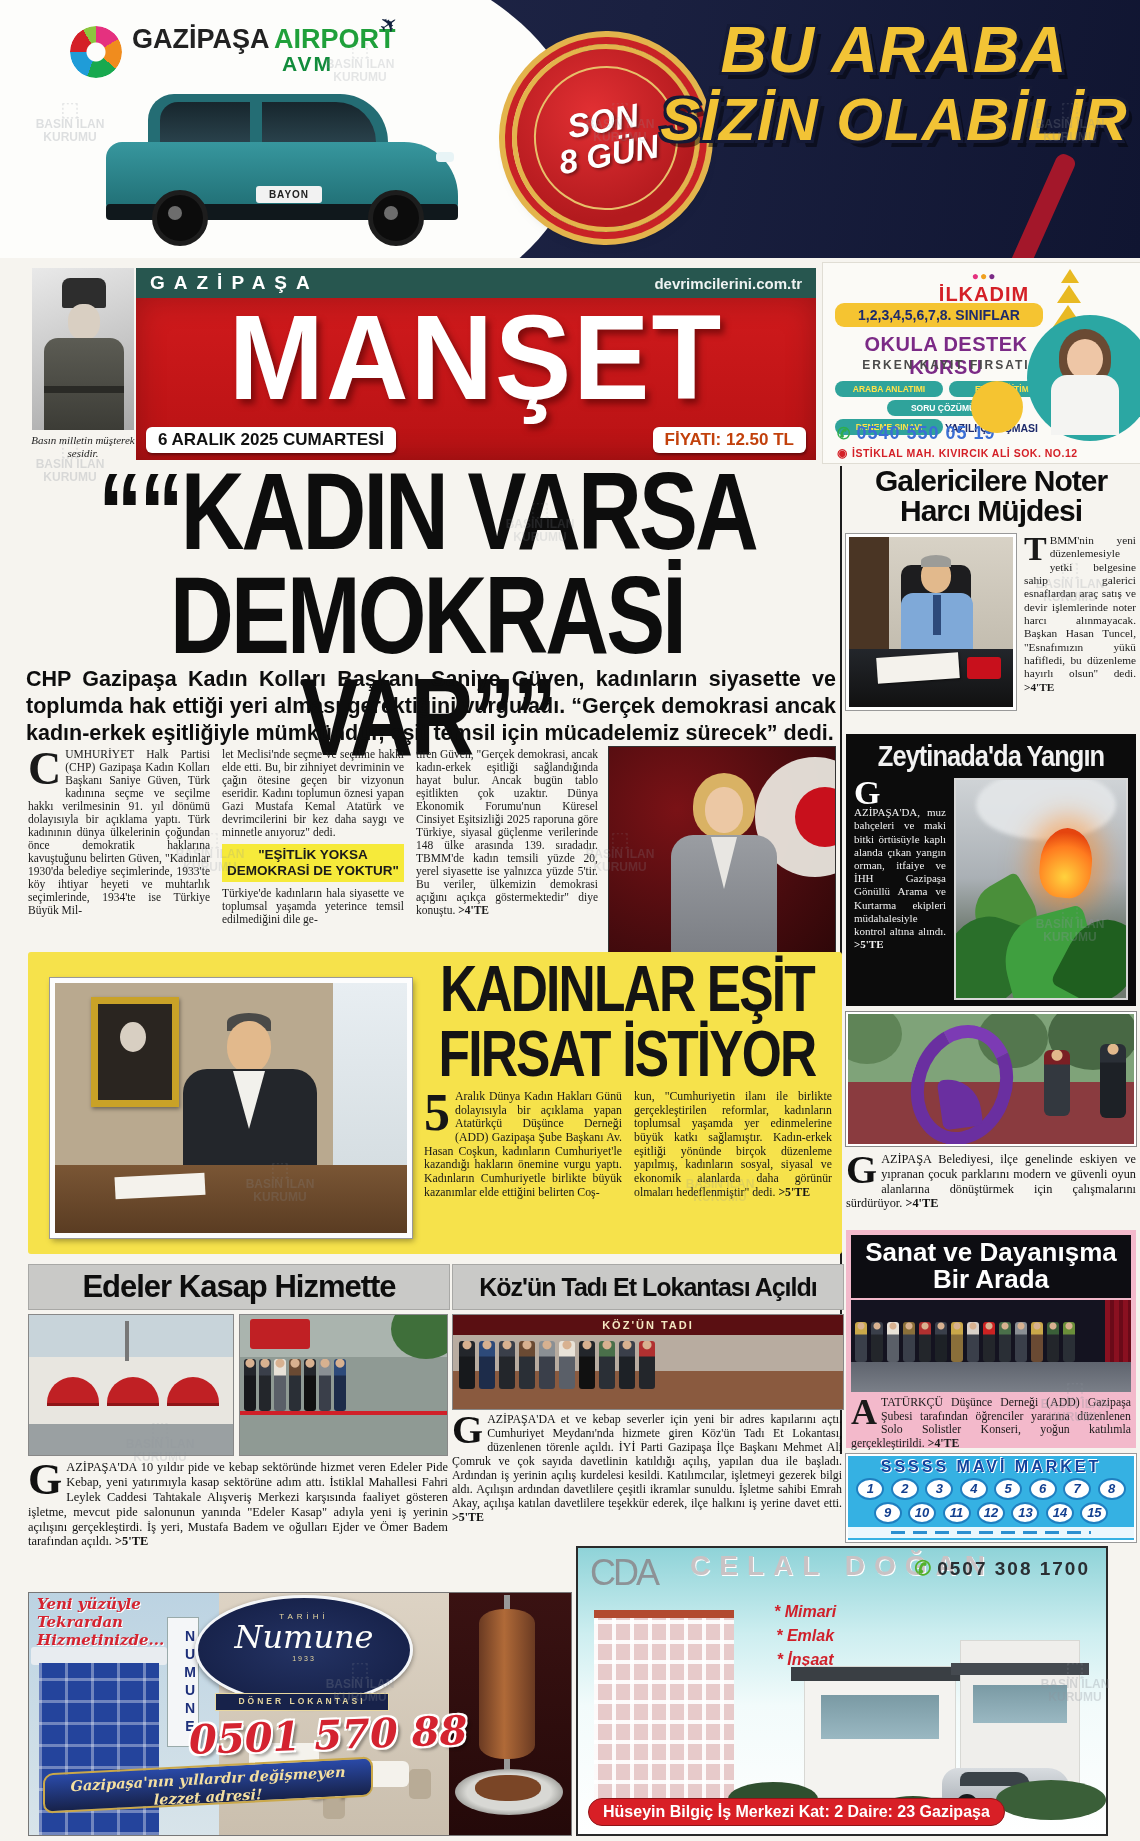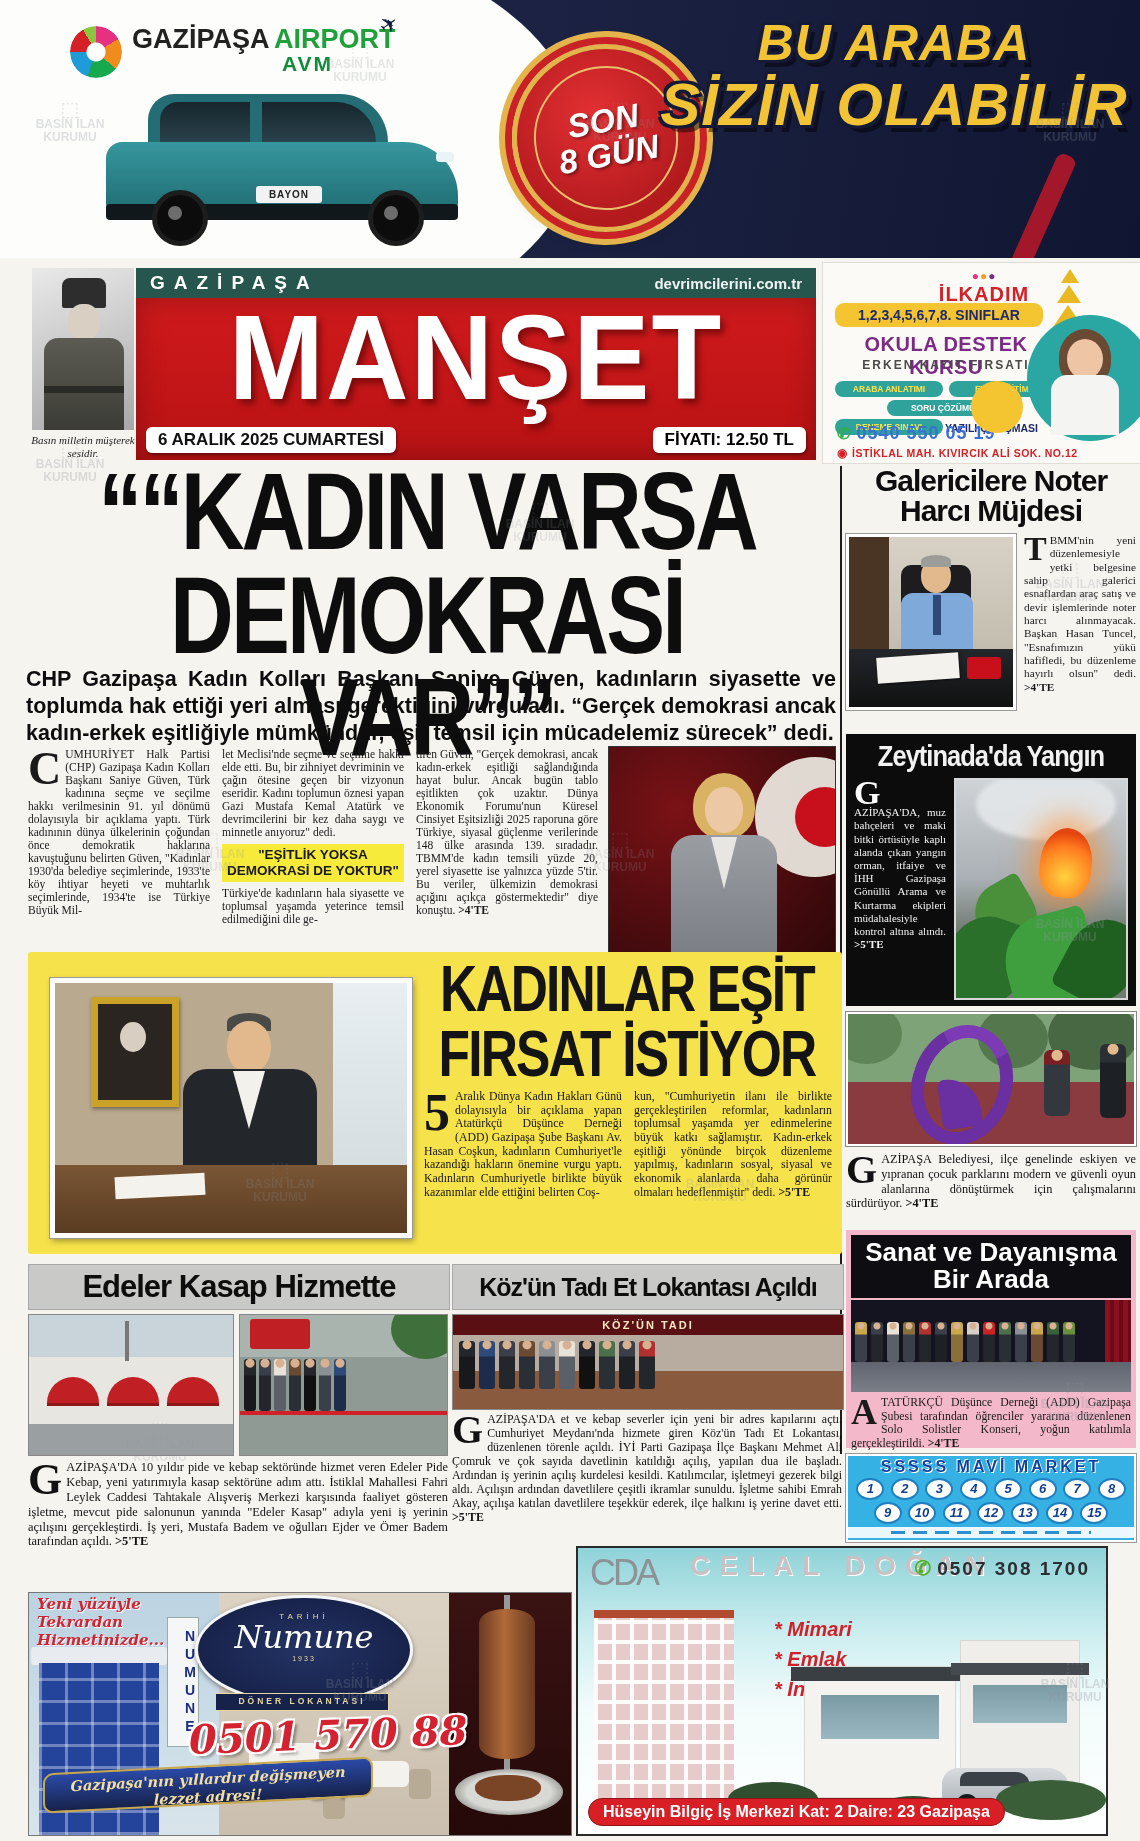--- a/index.html
+++ b/index.html
@@ -38,41 +38,41 @@
   .car-light{position:absolute;left:336px;top:66px;width:18px;height:10px;background:#e8f4f6;border-radius:4px;}
   .badge{position:absolute;left:512px;top:44px;width:178px;height:178px;border-radius:50%;
     background:radial-gradient(circle at 45% 35%,#e23033,#b31a1e 70%);
     border:5px solid #e3b44c;box-shadow:0 0 0 7px #c82226,0 0 0 13px #e3b44c,0 6px 14px rgba(0,0,0,.5);
     display:flex;flex-direction:column;justify-content:center;align-items:center;transform:rotate(-10deg);}
   .badge-inner{border:2px solid #e8c06a;border-radius:50%;width:140px;height:140px;display:flex;flex-direction:column;justify-content:center;align-items:center;}
   .badge-l{color:#fff;font-weight:900;font-size:33px;line-height:1.02;font-style:italic;text-shadow:2px 2px 3px rgba(0,0,0,.4);}
   .gold-block{position:absolute;left:648px;top:16px;width:492px;text-align:center;}
   .gold-line{font-weight:900;font-style:italic;color:#f2c335;letter-spacing:1px;
     text-shadow:-3px -3px 0 #151a36,3px -3px 0 #151a36,-3px 3px 0 #151a36,3px 3px 0 #151a36,6px 7px 0 rgba(0,0,0,.45);}
-  .gold-1{font-size:50px;line-height:1.08;text-align:center;}
+  .gold-1{font-size:64px;line-height:1.08;text-align:center;}
   .gold-2{font-size:60px;line-height:1.15;}
   .ribbon-arc{position:absolute;right:-70px;top:-60px;width:300px;height:360px;border:16px solid transparent;border-right-color:#b01b2e;border-radius:50%;transform:rotate(14deg);}
   .ribbon-tail{position:absolute;right:88px;top:150px;width:20px;height:130px;background:#a3172a;transform:rotate(24deg);border-radius:8px;}
 
   
   .ata{left:32px;top:268px;width:102px;height:162px;background:linear-gradient(160deg,#e9e9e9,#c2c2c2 60%,#a8a8a8);overflow:hidden;}
   .ata-hat{position:absolute;left:30px;top:10px;width:44px;height:30px;background:#2d2d2d;border-radius:8px 8px 2px 2px;}
   .ata-face{position:absolute;left:36px;top:36px;width:32px;height:36px;background:#d9cfc2;border-radius:45%;}
   .ata-body{position:absolute;left:12px;top:70px;width:80px;height:92px;background:linear-gradient(#5c5c54,#3c3c36);border-radius:14px 14px 0 0;}
   .ata-belt{position:absolute;left:12px;top:118px;width:80px;height:7px;background:#2a2a26;}
   .mast-slogan{left:22px;top:434px;width:122px;font-style:italic;font-size:11px;line-height:1.15;text-align:center;color:#222;font-family:"Liberation Serif",serif;}
   .mast{left:136px;top:268px;width:680px;height:192px;}
   .teal-bar{position:absolute;left:0;top:0;width:680px;height:30px;background:#27564f;display:flex;justify-content:space-between;align-items:center;padding:0 14px;box-sizing:border-box;}
   .teal-city{color:#fff;font-weight:900;font-size:19px;letter-spacing:9px;}
   .teal-web{color:#eef3f2;font-size:15px;font-weight:bold;}
   .red-box{position:absolute;left:0;top:30px;width:680px;height:162px;background:linear-gradient(#d01a1c,#b81214);box-shadow:inset 0 0 30px rgba(0,0,0,.25);}
   .manset{position:absolute;left:0;top:-4px;width:680px;text-align:center;color:#fff;font-weight:900;font-size:112px;line-height:1.05;letter-spacing:2px;
     transform:scale(1.02,1.08);transform-origin:center top;text-shadow:4px 5px 6px rgba(70,0,0,.55);}
   .date-pill{position:absolute;left:10px;bottom:7px;background:#fff;border-radius:6px;padding:3px 12px;font-weight:900;font-size:17px;color:#111;box-shadow:1px 2px 3px rgba(0,0,0,.4);}
-  .price-pill{position:absolute;right:10px;bottom:7px;background:#fff;border-radius:6px;padding:3px 12px;font-weight:900;font-size:17px;color:#000000;box-shadow:1px 2px 3px rgba(0,0,0,.4);}
+  .price-pill{position:absolute;right:10px;bottom:7px;background:#fff;border-radius:6px;padding:3px 12px;font-weight:900;font-size:17px;color:#c2410c;box-shadow:1px 2px 3px rgba(0,0,0,.4);}
 
   
   .ilkadim{left:822px;top:262px;width:318px;height:200px;background:#fbfaf6;border:1px solid #e0ddd4;overflow:hidden;}
   .ilk-tri{position:absolute;left:0;top:0;width:0;height:0;border-left:9px solid transparent;border-right:9px solid transparent;border-bottom:14px solid #e8b922;}
   .ilk-logo{position:absolute;left:96px;top:6px;width:130px;text-align:center;}
   .ilk-fig{font-size:12px;letter-spacing:1px;}
   .ilk-name{color:#d42027;font-weight:900;font-size:20px;letter-spacing:1px;border-bottom:2px solid #d42027;display:inline-block;padding-bottom:1px;}
   .ilk-grades{position:absolute;left:12px;top:40px;width:208px;background:#f5c431;border-radius:9px;text-align:center;font-weight:900;font-size:14px;color:#1d2a6b;padding:4px 0;}
   .ilk-title{position:absolute;left:8px;top:70px;width:230px;text-align:center;color:#7b2a86;font-weight:900;font-size:20px;letter-spacing:.5px;}
   .ilk-sub{position:absolute;left:8px;top:95px;width:230px;text-align:center;color:#4a4a4a;font-weight:bold;font-size:12px;letter-spacing:2px;}
@@ -246,21 +246,21 @@
     font-family:"Liberation Serif",serif;font-style:italic;font-weight:bold;font-size:20.5px;}
   .nu-pin{width:18px;height:24px;background:#2aa198;border-radius:50% 50% 50% 0;transform:rotate(-45deg);position:relative;flex:none;}
   .nu-pin::after{content:"";position:absolute;left:5px;top:5px;width:8px;height:8px;background:#fff;border-radius:50%;}
 
   
   .celal{left:576px;top:1546px;width:528px;height:286px;position:absolute;border:2px solid #2a2a2a;overflow:hidden;
     background:linear-gradient(#8fd3d8 0%,#cdeef0 30%,#f2fbfb 55%,#ffffff 100%);}
   .cd-logo{position:absolute;left:12px;top:4px;font-size:36px;font-weight:400;letter-spacing:-3px;color:#8d9296;font-family:"Liberation Sans",sans-serif;}
   .cd-name{position:absolute;left:0;top:2px;width:100%;text-align:center;font-size:28px;font-weight:bold;letter-spacing:9px;color:#c9c2c4;text-shadow:1px 1px 0 #fff;}
   .cd-title{position:absolute;left:0;top:36px;width:100%;text-align:center;font-size:19px;font-weight:bold;letter-spacing:6px;color:#e89cb0;}
-  .cd-serv{position:absolute;left:196px;top:66px;color:#d0202a;font-weight:bold;font-style:italic;font-size:20px;line-height:1.5;}
+  .cd-serv{position:absolute;left:196px;top:52px;color:#d0202a;font-weight:bold;font-style:italic;font-size:16px;line-height:1.5;text-align:center;}
   .cd-phone{position:absolute;right:16px;top:8px;font-weight:bold;font-size:19px;letter-spacing:2px;color:#2a2f33;}
   .cd-phone .ic{color:#53b02a;font-size:20px;margin-right:4px;}
   .cd-tower{position:absolute;left:16px;bottom:30px;width:140px;height:186px;background:#e7caca;
     background-image:repeating-linear-gradient(0deg,rgba(255,255,255,.9) 0 4px,transparent 4px 20px),repeating-linear-gradient(90deg,rgba(255,255,255,.9) 0 4px,transparent 4px 18px);
     border-top:8px solid #b24a30;}
   .cd-villa1{position:absolute;right:150px;bottom:36px;width:150px;height:130px;background:#f4f3f0;border:1px solid #d8d8d4;}
   .cd-villa1 .roof{position:absolute;left:-14px;top:0;width:178px;height:14px;background:#3a3f44;}
   .cd-villa1 .glass{position:absolute;left:16px;top:28px;width:118px;height:44px;background:linear-gradient(#7a9aa4,#9ab8c2);}
   .cd-villa2{position:absolute;right:26px;bottom:42px;width:118px;height:150px;background:#efeeeb;border:1px solid #d8d8d4;}
   .cd-villa2 .roof{position:absolute;left:-10px;top:22px;width:138px;height:12px;background:#454a50;}

